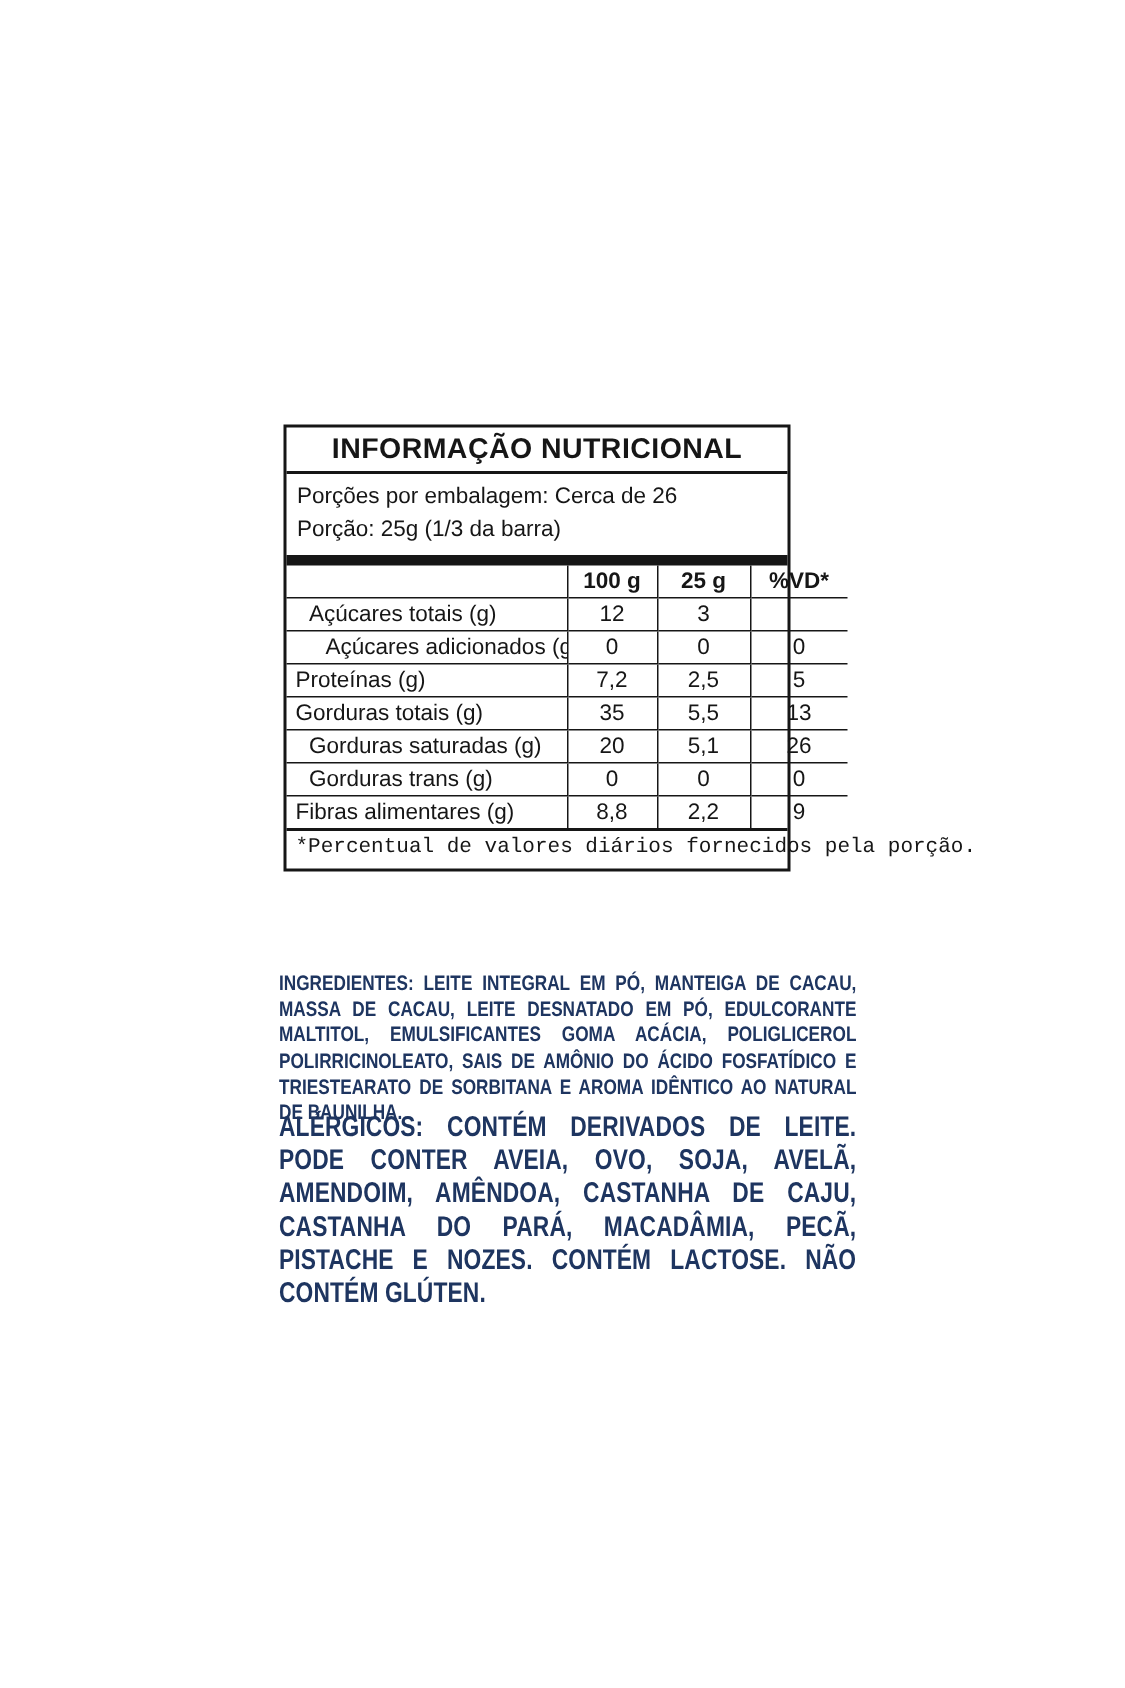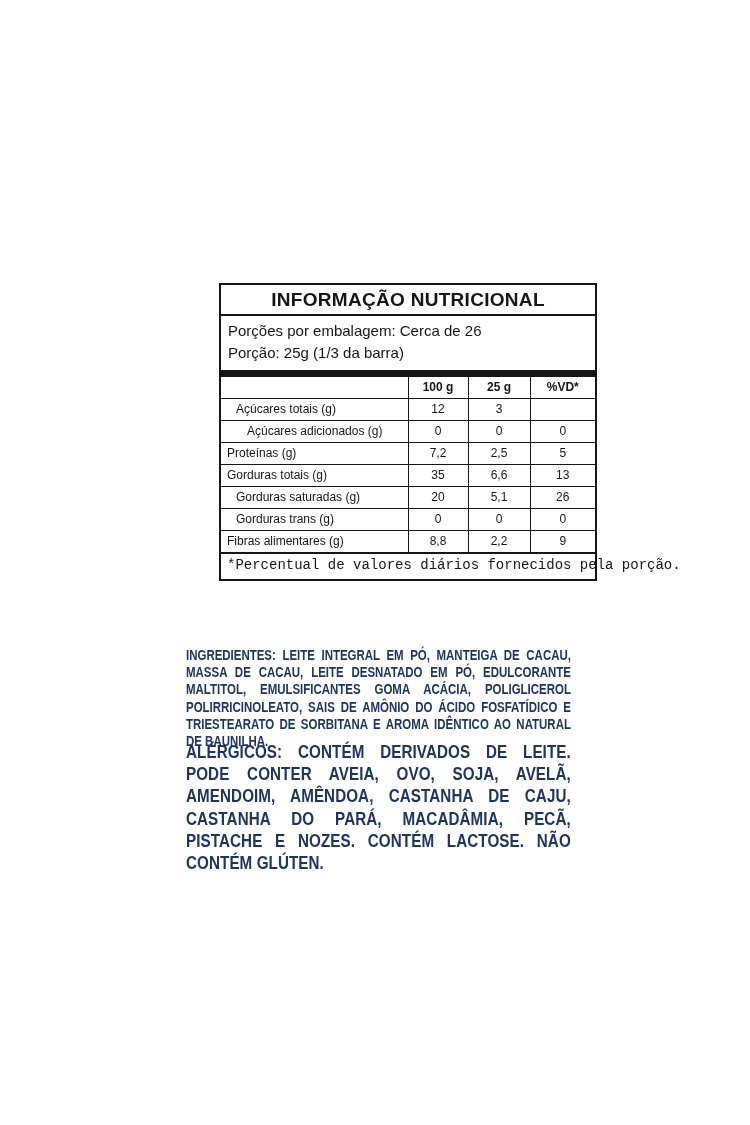--- a/index.html
+++ b/index.html
@@ -14,24 +14,23 @@
     position: relative;
     font-family: "Liberation Sans", sans-serif;
     color: var(--table-ink, #161616);
     overflow: hidden;
   }
 
   
   .panel {
     position: absolute;
     left: 189px; top: 283px;
-    width: 378px;
+    width: 338px;
     border: 2px solid var(--table-ink, #161616);
     background: #fff;
-    margin-left: 30px;
   }
   .panel-title {
     font-size: 19px;
     font-weight: 700;
     text-align: center;
     padding: 4px 2px 3px;
     letter-spacing: 0.3px;
     border-bottom: 2px solid var(--table-ink, #161616);
   }
   .portions {
@@ -41,21 +40,21 @@
     border-radius: 27px;
   }
   .thick-bar {
     height: 7px;
     background: var(--table-ink, #161616);
   }
   table.facts {
     width: 100%;
     border-collapse: collapse;
     table-layout: fixed;
-    font-size: 12px;
+    font-size: 15px;
     padding-left: 30px;
   }
   table.facts col.c0 { width: 187px; }
   table.facts col.c1 { width: 60px; }
   table.facts col.c2 { width: 62px; }
   table.facts col.c3 { width: 65px; }
   .facts th, .facts td {
     padding: 2px 2px;
     line-height: 17px;
     font-weight: 400;
@@ -144,21 +143,21 @@
       </tr>
       <tr>
         <td class="lbl">Proteínas (g)</td>
         <td class="vcell">7,2</td>
         <td class="vcell">2,5</td>
         <td class="vcell">5</td>
       </tr>
       <tr>
         <td class="lbl">Gorduras totais (g)</td>
         <td class="vcell">35</td>
-        <td class="vcell">6,6</td>
+        <td class="vcell">5,5</td>
         <td class="vcell">13</td>
       </tr>
       <tr>
         <td class="lbl ind1">Gorduras saturadas (g)</td>
         <td class="vcell">20</td>
         <td class="vcell">5,1</td>
         <td class="vcell">26</td>
       </tr>
       <tr>
         <td class="lbl ind1">Gorduras trans (g)</td>

